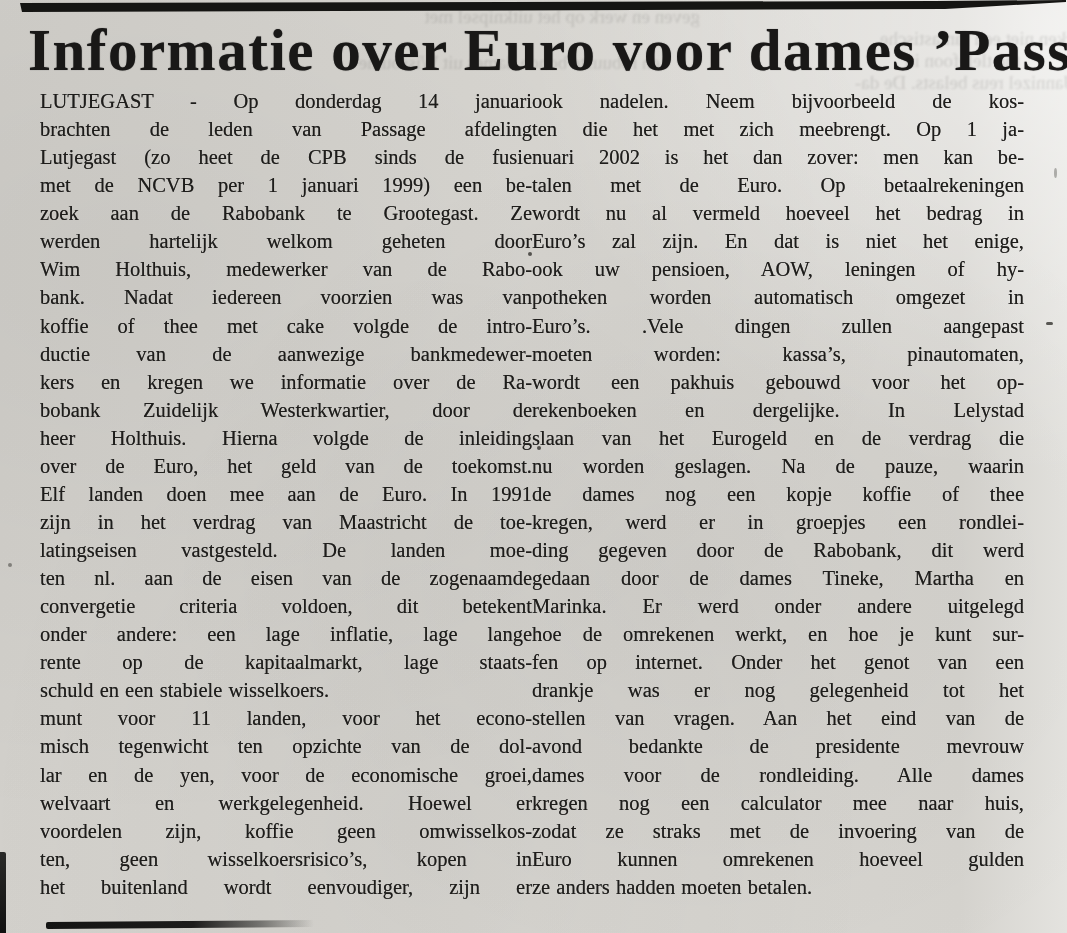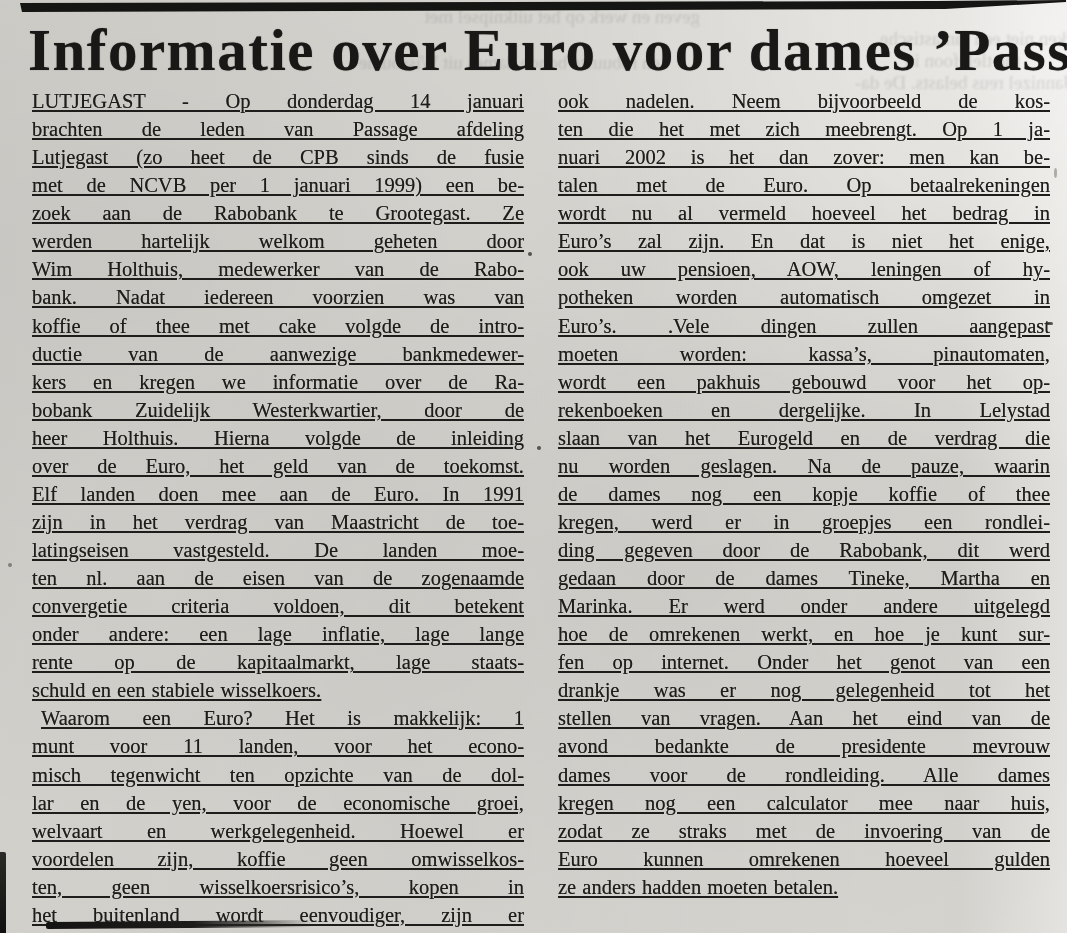--- a/index.html
+++ b/index.html
@@ -39,22 +39,22 @@
   .headline{
     position:absolute;left:28px;top:16px;width:1030px;
     font-size:59px;font-weight:700;
     letter-spacing:1.5px;
     color:#191817;
     white-space:nowrap;
     text-shadow:0 0 1px rgba(20,20,20,0.55);
   }
   
   .columns{
-    position:absolute;left:32px;top:87px;width:1018px;
-    display:flex;gap:34px;text-decoration:underline;
+    position:absolute;left:40px;top:87px;width:1018px;
+    display:flex;
   }
   .col{width:492px;}
   .line{
     height:28.07px;line-height:28.07px;
     font-size:20.5px;
     text-align:justify;
     text-align-last:justify;
     word-spacing:1px;
     white-space:nowrap;
     overflow:visible;
@@ -117,21 +117,20 @@
         <div class="line">heer Holthuis. Hierna volgde de inleiding</div>
         <div class="line">over de Euro, het geld van de toekomst.</div>
         <div class="line">Elf landen doen mee aan de Euro. In 1991</div>
         <div class="line">zijn in het verdrag van Maastricht de toe-</div>
         <div class="line">latingseisen vastgesteld. De landen moe-</div>
         <div class="line">ten nl. aan de eisen van de zogenaamde</div>
         <div class="line">convergetie criteria voldoen, dit betekent</div>
         <div class="line">onder andere: een lage inflatie, lage lange</div>
         <div class="line">rente op de kapitaalmarkt, lage staats-</div>
         <div class="line last">schuld en een stabiele wisselkoers.</div>
-        <div class="line indent">Waarom een Euro? Het is makkelijk: 1</div>
         <div class="line">munt voor 11 landen, voor het econo-</div>
         <div class="line">misch tegenwicht ten opzichte van de dol-</div>
         <div class="line">lar en de yen, voor de economische groei,</div>
         <div class="line">welvaart en werkgelegenheid. Hoewel er</div>
         <div class="line">voordelen zijn, koffie geen omwisselkos-</div>
         <div class="line">ten, geen wisselkoersrisico’s, kopen in</div>
         <div class="line">het buitenland wordt eenvoudiger, zijn er</div>
       </div>
     <div class="col">
         <div class="line">ook nadelen. Neem bijvoorbeeld de kos-</div>

